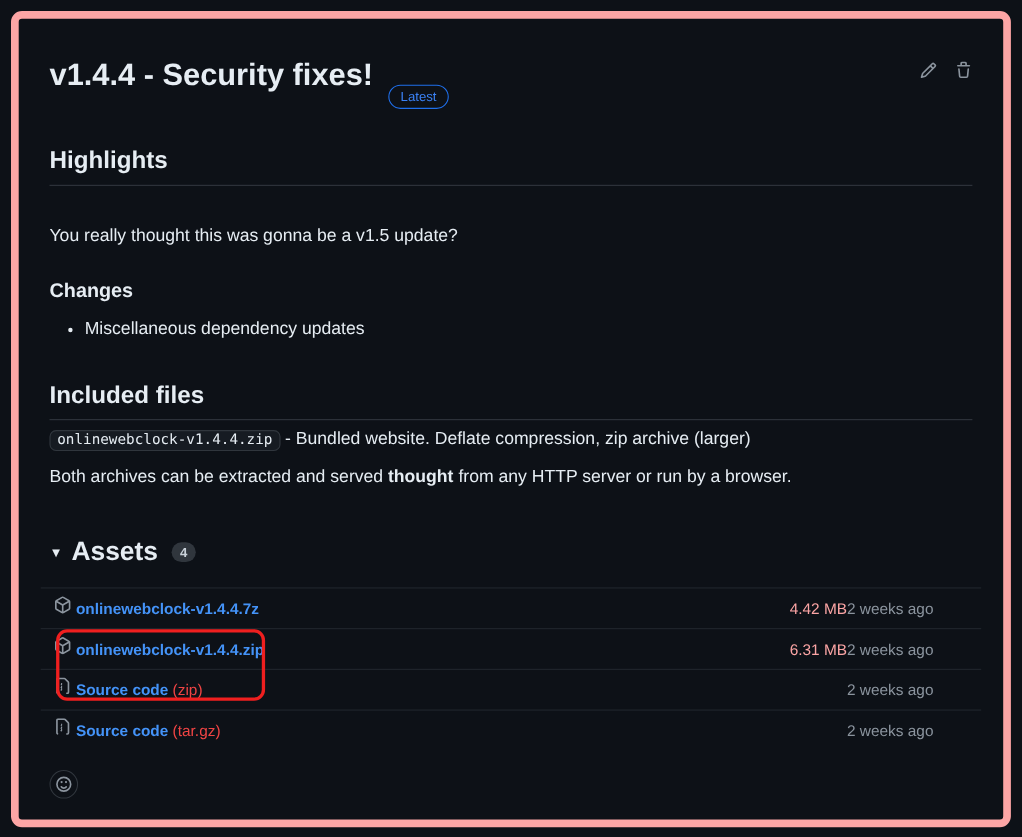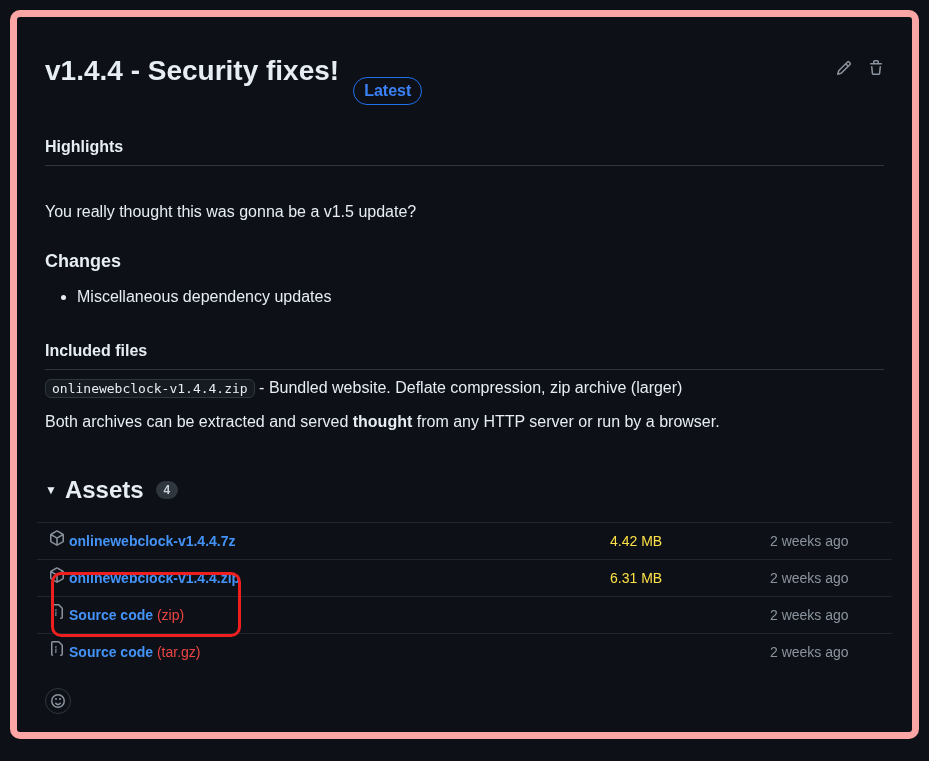--- a/index.html
+++ b/index.html
@@ -32,33 +32,33 @@
   .release-title {
     font-size: 28px;
     font-weight: 700;
     margin: 0;
   }
   .latest-badge {
     border: 1px solid #1f6feb;
     color: #3b82f6;
     border-radius: 999px;
     padding: 1px 10px;
-    font-size: 16px;
-    font-weight: 700;
+    font-size: 12px;
+    font-weight: 400;
     margin-top: 40px;
   }
   .action-icons {
     display: flex;
     gap: 16px;
     color: #8b949e;
   }
   .action-icons svg { fill: currentColor; }
 
   h2.section-h {
-    font-size: 16px;
+    font-size: 22px;
     font-weight: 700;
     margin: 30px 0 6px 0;
     padding-bottom: 6px;
     border-bottom: 1px solid #30363d;
   }
   h3.sub-h {
     font-size: 18px;
     font-weight: 700;
     margin: 24px 0 10px 0;
   }
@@ -122,22 +122,22 @@
     gap: 4px;
   }
   .asset-name a {
     color: #4493f8;
     text-decoration: none;
     font-weight: 600;
   }
   .asset-name .paren { color: #ef4444; font-weight: 400; }
   .asset-size {
     width: 160px;
-    color: #fde047;
-    text-align: left;
+    color: #fca5a5;
+    text-align: right;
   }
   .asset-date {
     width: 110px;
     color: #8b949e;
   }
   .asset-icon svg { fill: #8b949e; }
 
   .highlight-box {
     position: absolute;
     border: 3px solid #ef1f1f;

